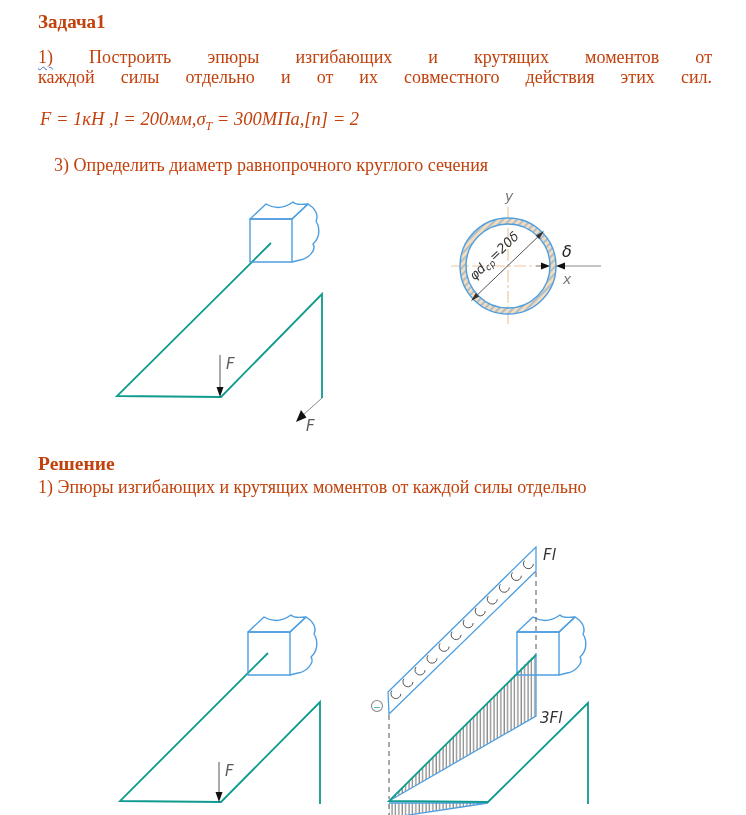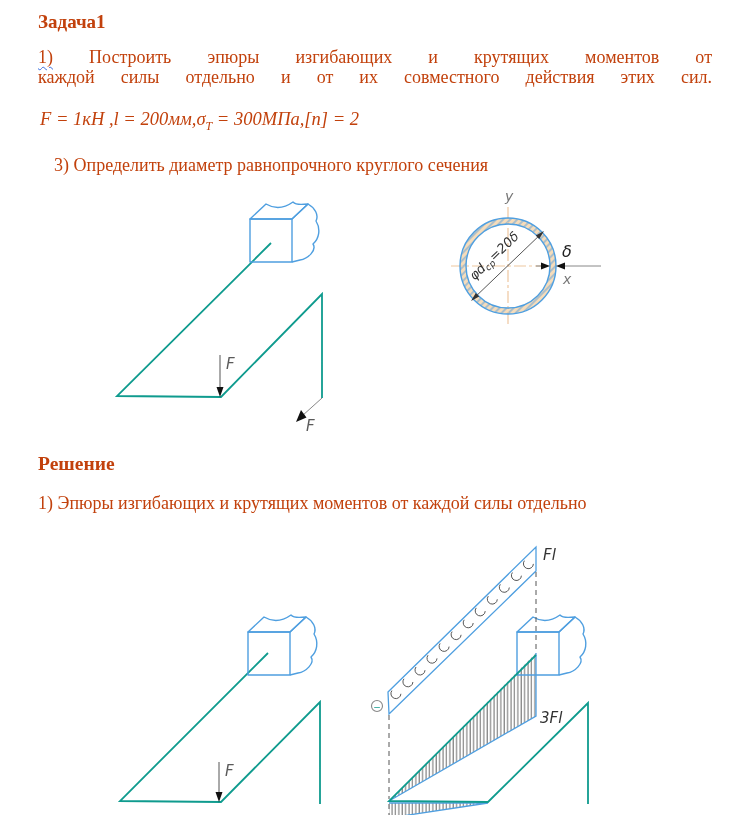--- a/index.html
+++ b/index.html
@@ -6,21 +6,21 @@
   #page{position:relative;width:746px;height:815px;background:#ffffff;overflow:hidden;
         font-family:"Liberation Serif","DejaVu Serif",serif;color:#c2410c;}
   .abs{position:absolute;}
   .doc-title{left:38px;top:11px;font-size:19px;font-weight:bold;}
   .jline{left:38px;width:674px;font-size:18px;text-align:justify;text-align-last:justify;}
   .l1{top:36px;margin-top:11px;} .l2{top:67px;} .l3{top:86px;}
   .formula{left:40px;top:109px;font-size:18.5px;font-style:italic;}
   .formula sub{font-size:12px;font-style:italic;}
   .l5{left:54px;top:147px;font-size:18px;margin-top:8px;}
   .heading{left:38px;top:453px;width:624px;font-size:19.5px;font-weight:bold;}
-  .step{left:38px;top:493px;font-size:18px;}
+  .step{left:38px;top:477px;font-size:18px;}
   .squiggle{text-decoration-line:underline;text-decoration-style:wavy;
             text-decoration-color:#3b6fe0;text-decoration-thickness:1px;text-underline-offset:3px;}
   svg{position:absolute;left:0;display:block;}
   .svg-top{top:185px;} .svg-bottom{top:530px;}
   svg text{font-family:"DejaVu Sans","Liberation Sans",sans-serif;font-style:italic;}
   .lblF{fill:#5a5a5a;font-size:15px;}
   .lblAxis{fill:#777;font-size:14px;}
   .lblDim{fill:#333;font-size:13px;}
   .lblMom{fill:#333;font-size:15px;}
   .lblDelta{fill:#222;font-size:16px;}

